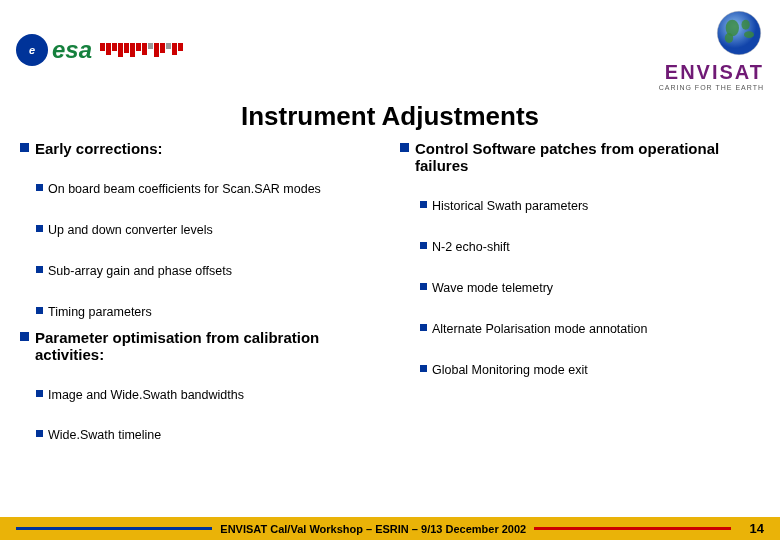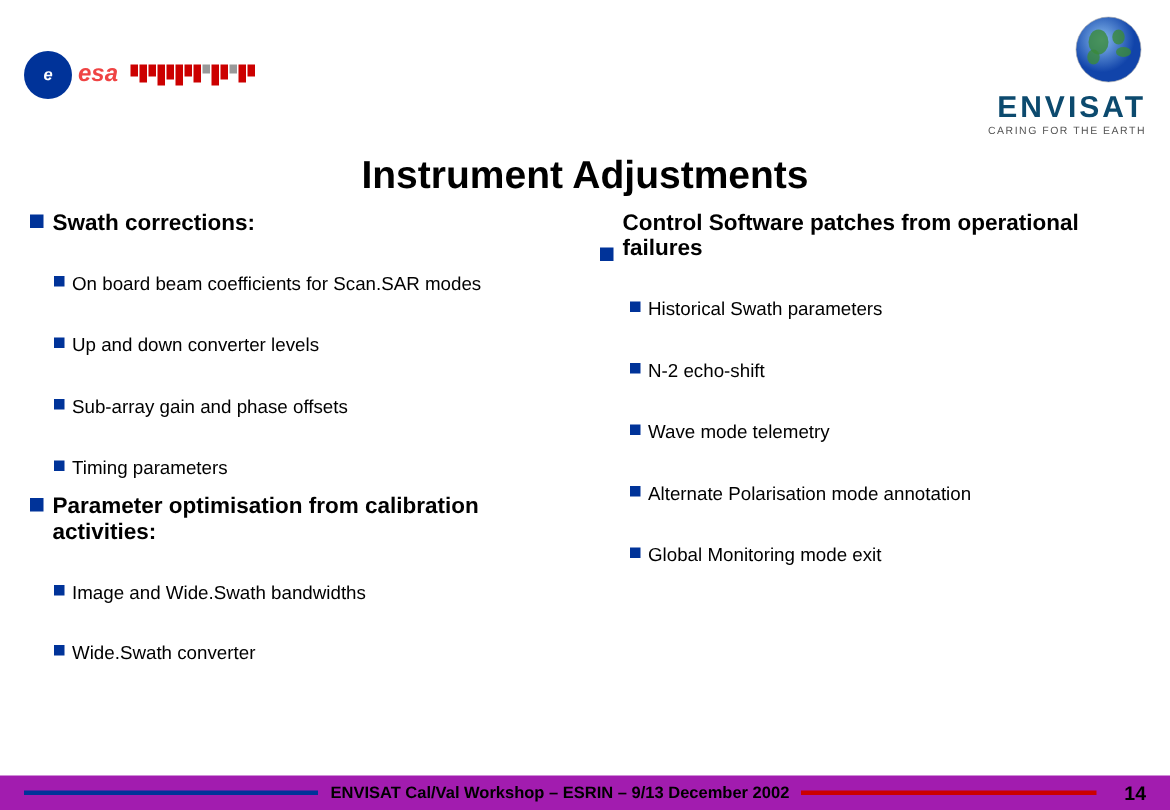--- a/index.html
+++ b/index.html
@@ -36,23 +36,23 @@
       display: flex;
       align-items: center;
       justify-content: center;
       color: white;
       font-weight: bold;
       font-size: 13px;
       font-style: italic;
     }
 
     .esa-text {
-      font-size: 16px;
-      font-weight: bold;
-      color: #ef4444;
+      font-size: 24px;
+      font-weight: bold;
+      color: #15803d;
       font-style: italic;
     }
 
     .esa-bars {
       display: flex;
       gap: 1px;
       margin-left: 4px;
     }
 
     .esa-bar {
@@ -60,21 +60,21 @@
       height: 14px;
     }
 
     .envisat-logo {
       text-align: right;
     }
 
     .envisat-text {
       font-size: 20px;
       font-weight: bold;
-      color: #0c4a6e;
+      color: #701a75;
       letter-spacing: 2px;
     }
 
     .envisat-sub {
       font-size: 7px;
       color: #555;
       letter-spacing: 1px;
       text-align: right;
     }
 
@@ -163,21 +163,21 @@
 
     
     .footer {
       position: absolute;
       bottom: 0;
       left: 0;
       right: 0;
       display: flex;
       align-items: center;
       padding: 4px 16px;
-      background: #a21caf;
+      background: #eab308;
     }
 
     .footer-line-left {
       height: 3px;
       background: #003399;
       flex: 1;
       margin-right: 8px;
     }
 
     .footer-text {
@@ -199,21 +199,21 @@
       font-weight: bold;
       color: #000;
       margin-left: 19px;
     }
 
     .control-header {
       font-size: 15px;
       font-weight: bold;
       color: #000;
       display: flex;
-      align-items: flex-end;
+      align-items: flex-start;
       gap: 6px;
       margin-bottom: 3px;
     }
 
     
     .bar1 { background: #cc0000; }
     .bar2 { background: #cc0000; }
     .bar3 { background: #cc0000; }
     .bar4 { background: #cc0000; }
     .bar5 { background: #cc0000; }
@@ -281,21 +281,21 @@
 <div class="title-section">
   <span class="main-title">Instrument Adjustments</span>
 </div>
 
 <div class="content">
 
   <div class="left-col">
     <div class="section-block">
       <div class="section-header">
         <span class="bullet-square"></span>
-        <span>Swath corrections:</span>
+        <span>Early corrections:</span>
       </div>
       <ul class="sub-list">
         <li>
           <span class="sub-bullet"></span>
           <span>On board beam coefficients for Scan.SAR modes</span>
         </li>
         <li>
           <span class="sub-bullet"></span>
           <span>Up and down converter levels</span>
         </li>
@@ -315,21 +315,21 @@
         <span class="bullet-square"></span>
         <span style="font-size:15px; font-weight:bold;">Parameter optimisation from calibration activities:</span>
       </div>
       <ul class="sub-list">
         <li>
           <span class="sub-bullet"></span>
           <span>Image and Wide.Swath bandwidths</span>
         </li>
         <li>
           <span class="sub-bullet"></span>
-          <span>Wide.Swath converter</span>
+          <span>Wide.Swath timeline</span>
         </li>
       </ul>
     </div>
   </div>
 
   <div class="right-col">
     <div class="section-block">
       <div class="control-header">
         <span class="bullet-square"></span>
         <span>Control Software patches from operational failures</span>

